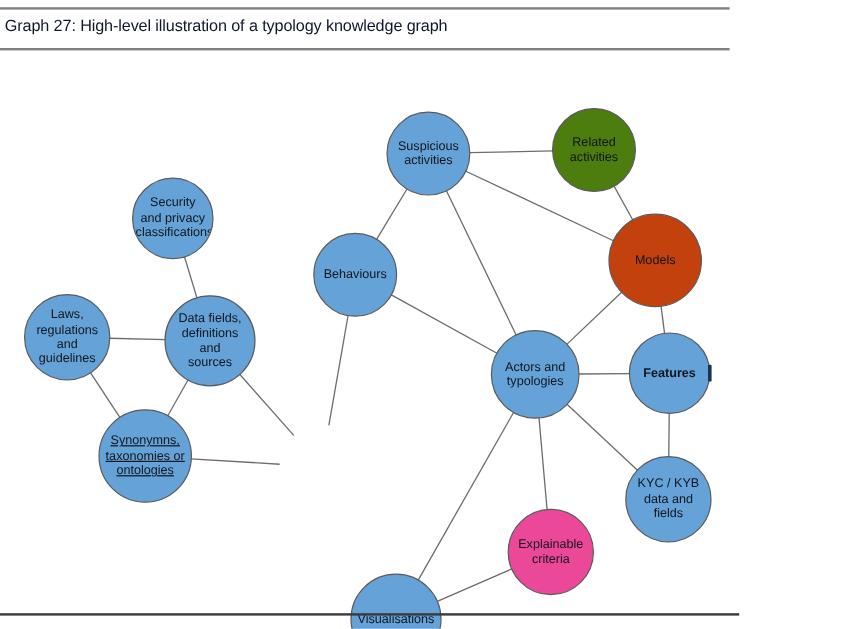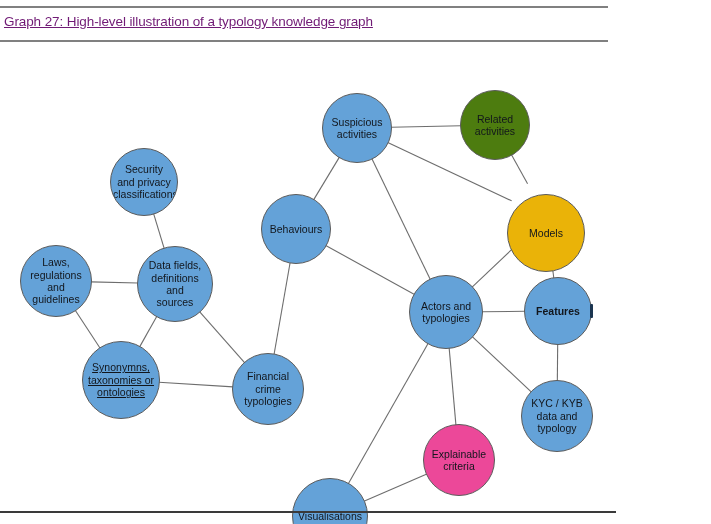--- a/index.html
+++ b/index.html
@@ -28,24 +28,23 @@
   }
   #rule-top      { top: 6px;   width: 608px; }
   #rule-under    { top: 40px;  width: 608px; }
   #rule-bottom   { top: 511px; width: 616px; background: #3a3a3a; height: 2px; }
 
   #chart-title {
     position: absolute;
     left: 4px;
     top: 14px;
     font-size: 13.5px;
-    color: #701a75;
+    color: #0f172a;
     white-space: nowrap;
     letter-spacing: -0.1px;
-    text-decoration: underline;
   }
 
   #graph-area {
     position: absolute;
     left: 0;
     top: 42px;
     width: 711px;
     height: 468px;
   }
   #edge-layer {
@@ -128,21 +127,21 @@
       </svg>
     <div id="node-layer">
         <div class="node" style="left: 322px; top: 51px; width: 70px; height: 70px; background: rgb(100, 162, 216); border-color: rgb(91, 91, 91);">
           <span class="node-label">Suspicious
 activities</span>
         </div>
         <div class="node" style="left: 460px; top: 48px; width: 70px; height: 70px; background: #4d7c0f; border-color: rgb(91, 91, 91);">
           <span class="node-label">Related
 activities</span>
         </div>
-        <div class="node" style="left: 507px; top: 152px; width: 78px; height: 78px; background: #eab308; border-color: rgb(91, 91, 91);">
+        <div class="node" style="left: 507px; top: 136px; width: 78px; height: 78px; background: #c2410c; border-color: rgb(91, 91, 91);">
           <span class="node-label">Models</span>
         </div>
         <div class="node" style="left: 261px; top: 152px; width: 70px; height: 70px; background: rgb(100, 162, 216); border-color: rgb(91, 91, 91);">
           <span class="node-label">Behaviours</span>
         </div>
         <div class="node" style="left: 110px; top: 106px; width: 68px; height: 68px; background: rgb(100, 162, 216); border-color: rgb(91, 91, 91);">
           <span class="node-label">Security
 and privacy
 classifications</span>
         </div>
@@ -156,36 +155,31 @@
           <span class="node-label">Data fields,
 definitions
 and
 sources</span>
         </div>
         <div class="node" style="left: 82px; top: 299px; width: 78px; height: 78px; background: rgb(100, 162, 216); border-color: rgb(91, 91, 91); text-decoration: underline;">
           <span class="node-label">Synonymns,
 taxonomies or
 ontologies</span>
         </div>
-        <div class="node" style="left: 232px; top: 311px; width: 72px; height: 72px; background: rgb(100, 162, 216); border-color: rgb(91, 91, 91);">
-          <span class="node-label">Financial
-crime
-typologies</span>
-        </div>
         <div class="node" style="left: 409px; top: 233px; width: 74px; height: 74px; background: rgb(100, 162, 216); border-color: rgb(91, 91, 91);">
           <span class="node-label">Actors and
 typologies</span>
         </div>
         <div class="node" style="left: 524px; top: 235px; width: 68px; height: 68px; background: rgb(100, 162, 216); border-color: rgb(91, 91, 91); font-weight: bold;">
           <span class="node-label">Features</span>
         </div>
         <div class="node" style="left: 521px; top: 338px; width: 72px; height: 72px; background: rgb(100, 162, 216); border-color: rgb(91, 91, 91);">
           <span class="node-label">KYC / KYB
 data and
-typology</span>
+fields</span>
         </div>
         <div class="node" style="left: 423px; top: 382px; width: 72px; height: 72px; background: #ec4899; border-color: rgb(91, 91, 91);">
           <span class="node-label">Explainable
 criteria</span>
         </div>
         <div class="node" style="left: 292px; top: 436px; width: 76px; height: 76px; background: rgb(100, 162, 216); border-color: rgb(91, 91, 91);">
           <span class="node-label">Visualisations</span>
         </div>
       </div>
     <div class="edge-clip-fragment" style="left:590px; top:262px;"></div>

